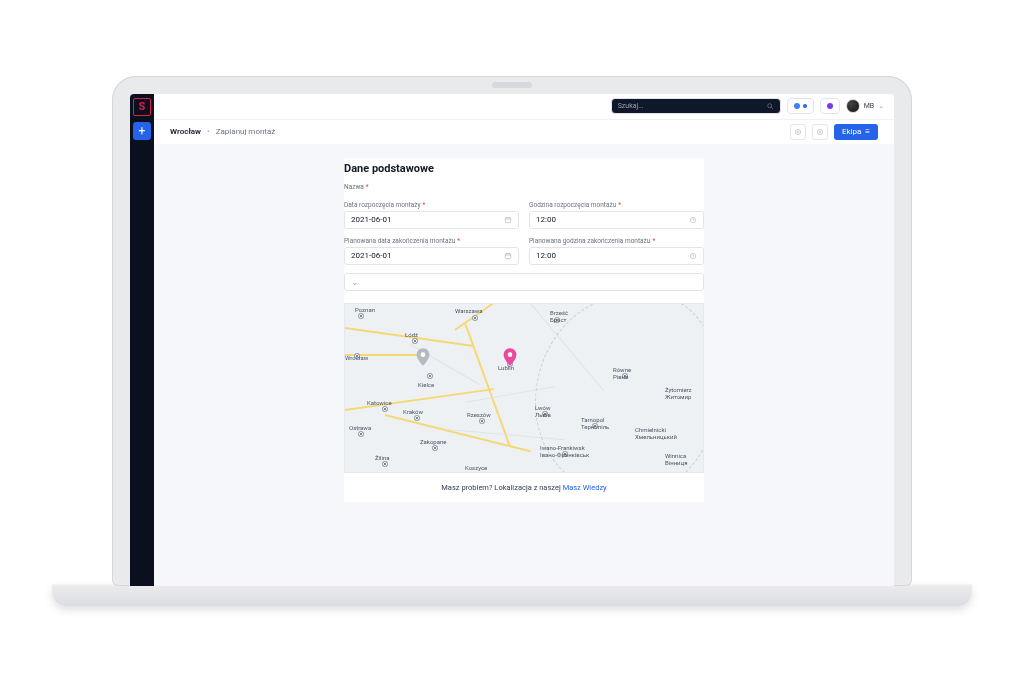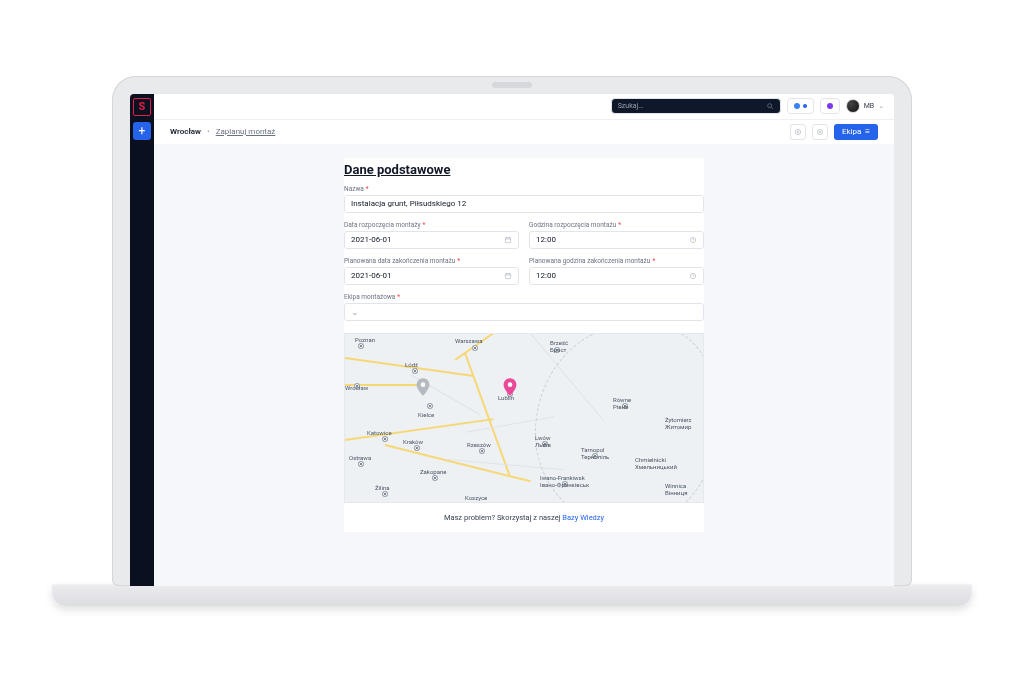--- a/index.html
+++ b/index.html
@@ -90,21 +90,21 @@
   .subheader {
     height:24px;
     display:flex;align-items:center;
     padding:0 16px;
     gap:6px;
     font-size:8px;
     color:#111827;
   }
   .subheader .crumb-a{font-weight:600;}
   .subheader .crumb-sep{color:#9ca3af;}
-  .subheader .crumb-b{color:#6b7280;text-decoration:underline;}
+  .subheader .crumb-b{color:#6b7280;}
   .subheader .sp{flex:1;}
   .icon-btn{
     width:16px;height:16px;border:1px solid #e1e4ea;border-radius:3px;
     display:flex;align-items:center;justify-content:center;
     color:#6b7280;cursor:pointer;
     font-size:8px;
   }
   .actions-btn{
     height:16px;padding:0 8px;
     background:#2563eb;color:#fff;border-radius:3px;
@@ -138,23 +138,22 @@
     background:#f5f7fa;
     overflow:auto;
   }
   .form-card{
     width:360px;
     margin:14px auto 10px auto;
     background:#fff;
     
   }
   .section-title{
-    font-size:13px;font-weight:700;color:#111827;
+    font-size:11px;font-weight:700;color:#111827;
     padding:4px 0 8px 0;
-    text-decoration:underline;
   }
   .field-label{
     font-size:6.5px;color:#6b7280;margin-bottom:2px;
   }
   .field-label .req{color:#ef4444;margin-left:2px;}
   .field-box{
     height:18px;border:1px solid #e1e4ea;border-radius:3px;
     display:flex;align-items:center;padding:0 6px;
     font-size:8px;color:#111827;background:#fff;
     cursor:text;
@@ -265,23 +264,20 @@
 
             <div class="page-area">
               <div class="form-card">
 
                 <div class="section-title">Dane podstawowe</div>
 
                 <div class="fcol">
                   <div class="field-label">
                     <span>Nazwa</span><span class="req">*</span>
                   </div>
-                  <div class="field-box">
-                    <span class="val">Instalacja grunt, Piłsudskiego 12</span>
-                  </div>
                 </div>
 
                 <div class="row2">
                   <div class="fcol">
                     <div class="field-label">
                       <span>Data rozpoczęcia montaży</span><span class="req">*</span>
                     </div>
                     <div class="field-box">
                       <span class="val">2021-06-01</span>
                       <span class="field-icon">
@@ -339,23 +335,20 @@
                             <circle cx="12" cy="12" r="8" class="stroke-gray"></circle>
                             <line x1="12" y1="12" x2="12" y2="7" class="stroke-gray"></line>
                             <line x1="12" y1="12" x2="16" y2="12" class="stroke-gray"></line>
                           </svg>
                       </span>
                     </div>
                   </div>
                 </div>
 
                 <div class="fcol">
-                  <div class="field-label">
-                    <span>Ekipa montażowa</span><span class="req">*</span>
-                  </div>
                   <div class="field-box">
                     <span class="field-icon">⌄</span>
                   </div>
                 </div>
 
 
 
                 <div class="map-wrap">
 
                   <div class="map-road" style="top:23px;left:0;width:130px;transform:rotate(8deg);"></div>
@@ -448,21 +441,21 @@
 
                   <div class="pin" style="top:62px;left:165px;">
                     <svg viewBox="0 0 24 30">
                         <path d="M12 0C6 0 1 5 1 11c0 8 11 19 11 19s11-11 11-19C23 5 18 0 12 0z" fill="#ec4899"></path>
                         <circle cx="12" cy="11" r="4" fill="#fff"></circle>
                       </svg>
                   </div>
                 </div>
 
                 <div class="help-line">
-                  <span>Masz problem? Skorzystaj z naszej </span><a>Bazy Wiedzy</a>
+                  <span>Masz problem? Lokalizacja z naszej </span><a>Masz Wiedzy</a>
                 </div>
 
               </div>
             </div>
 
           </div>
         </div>
 
       </div>
     </div>

